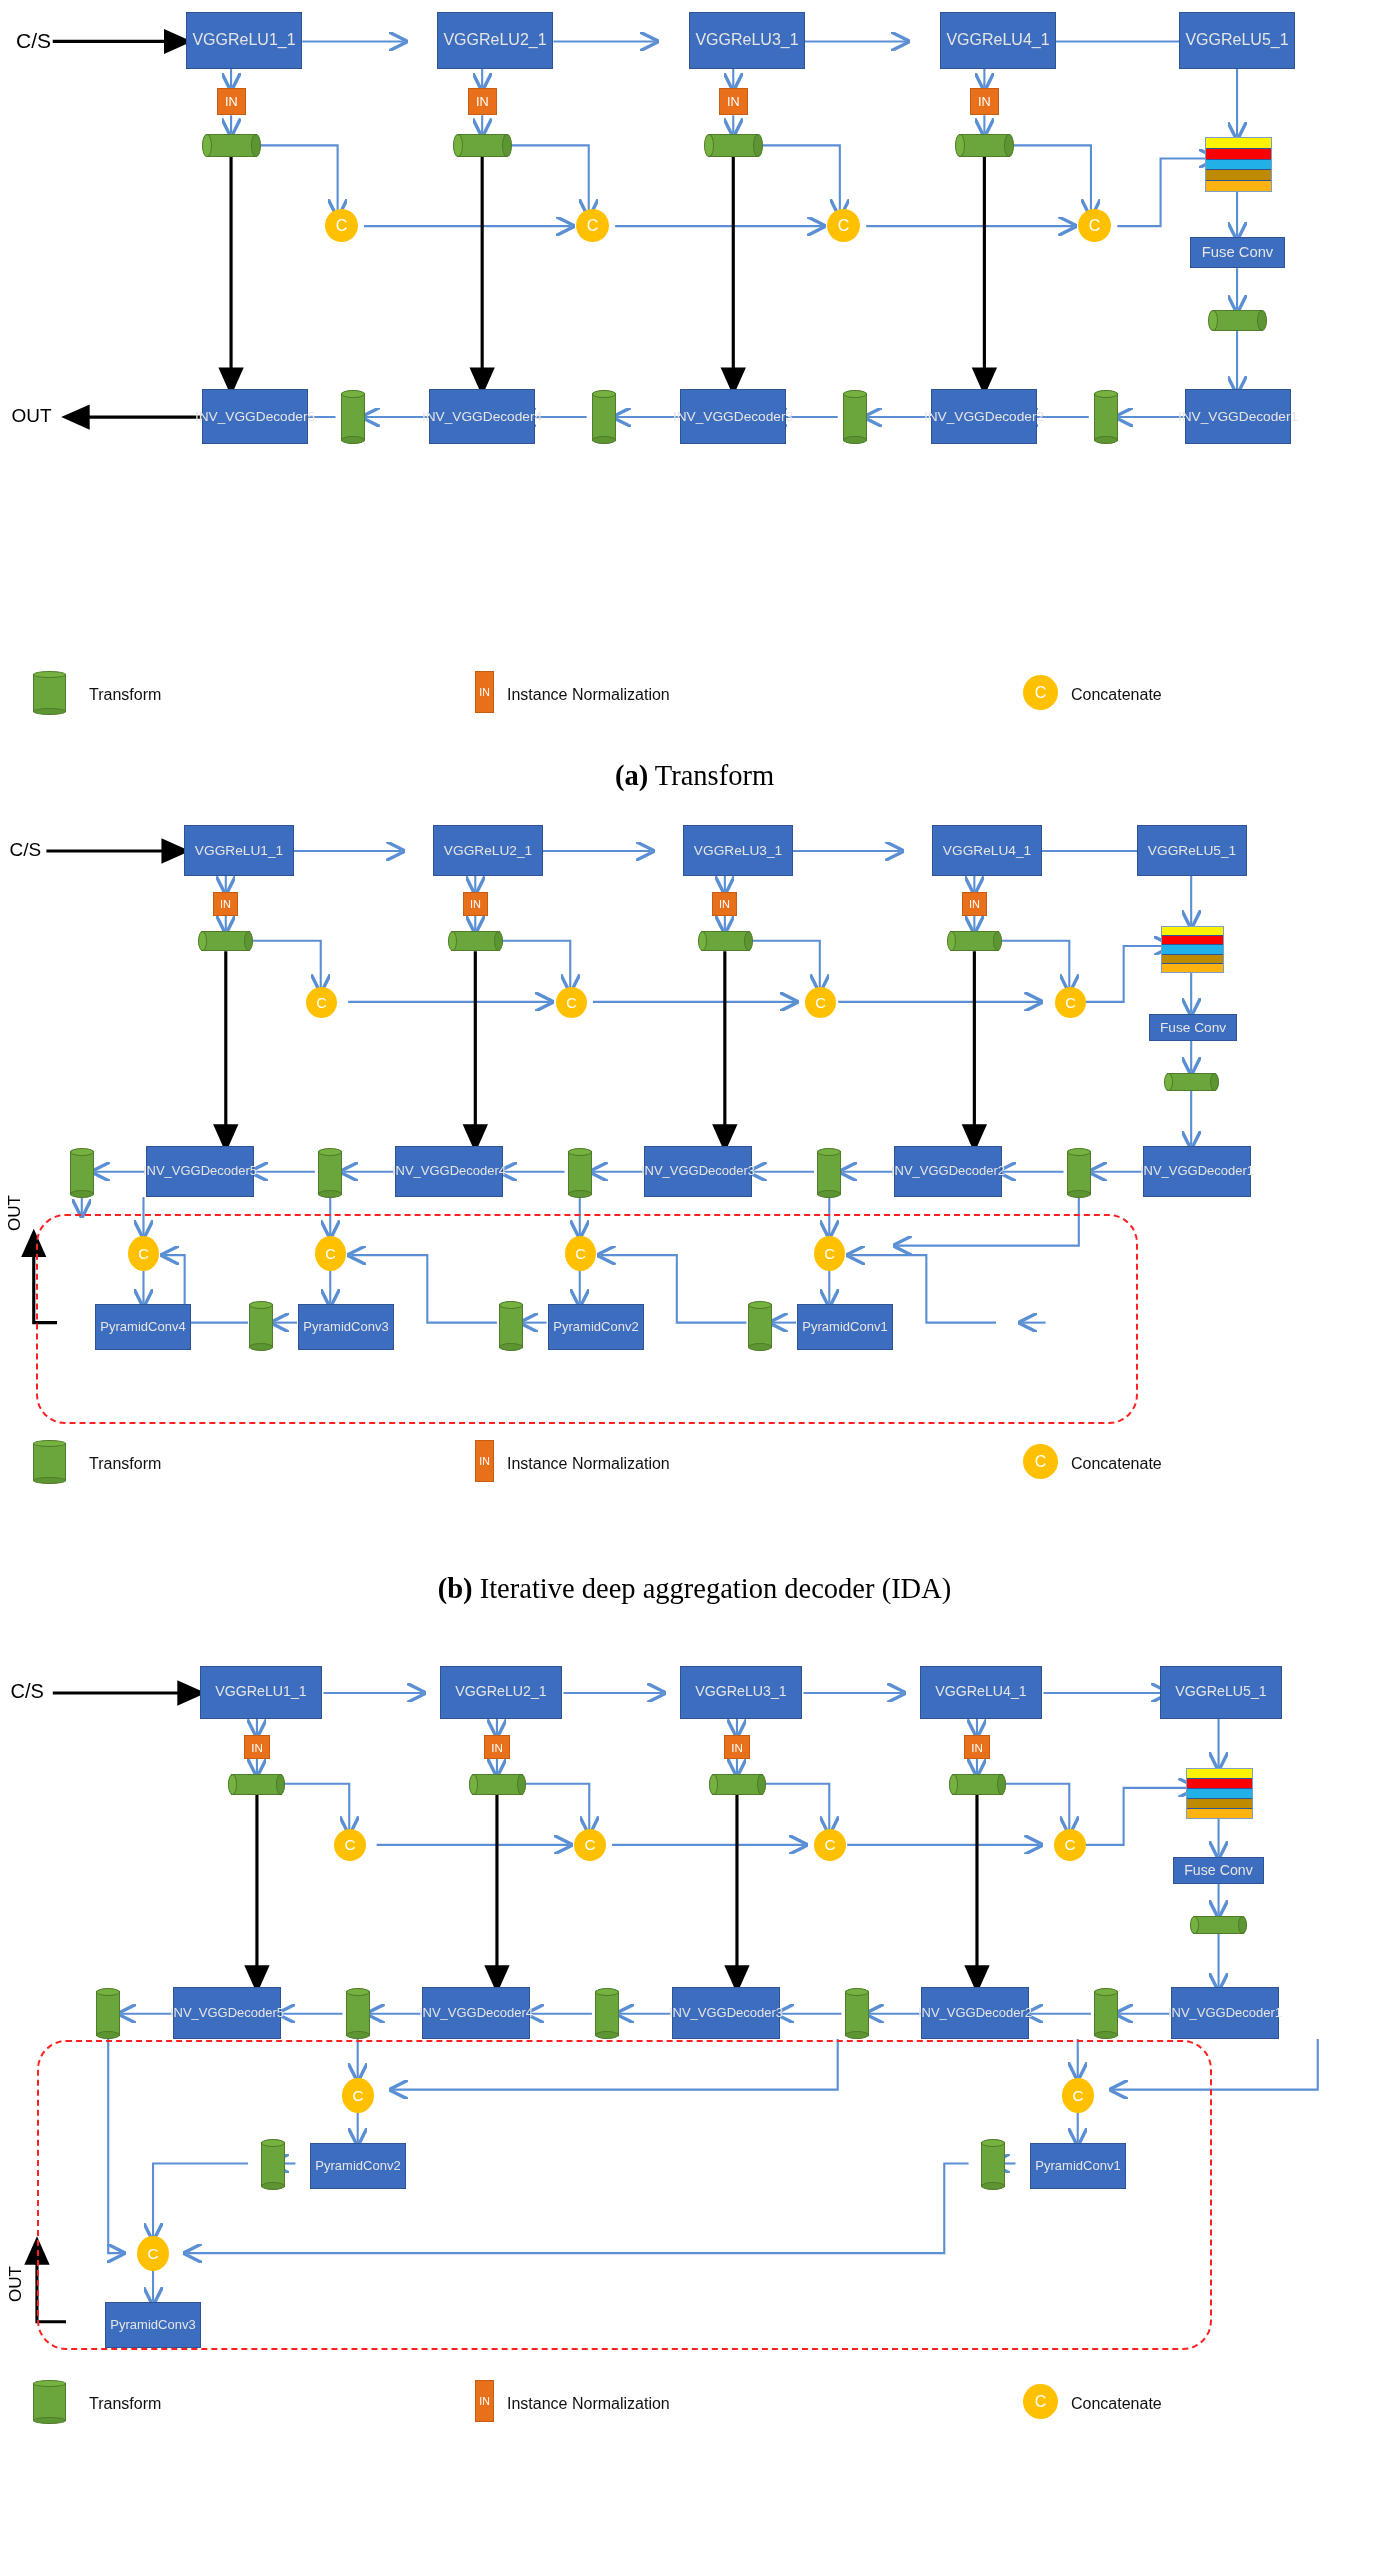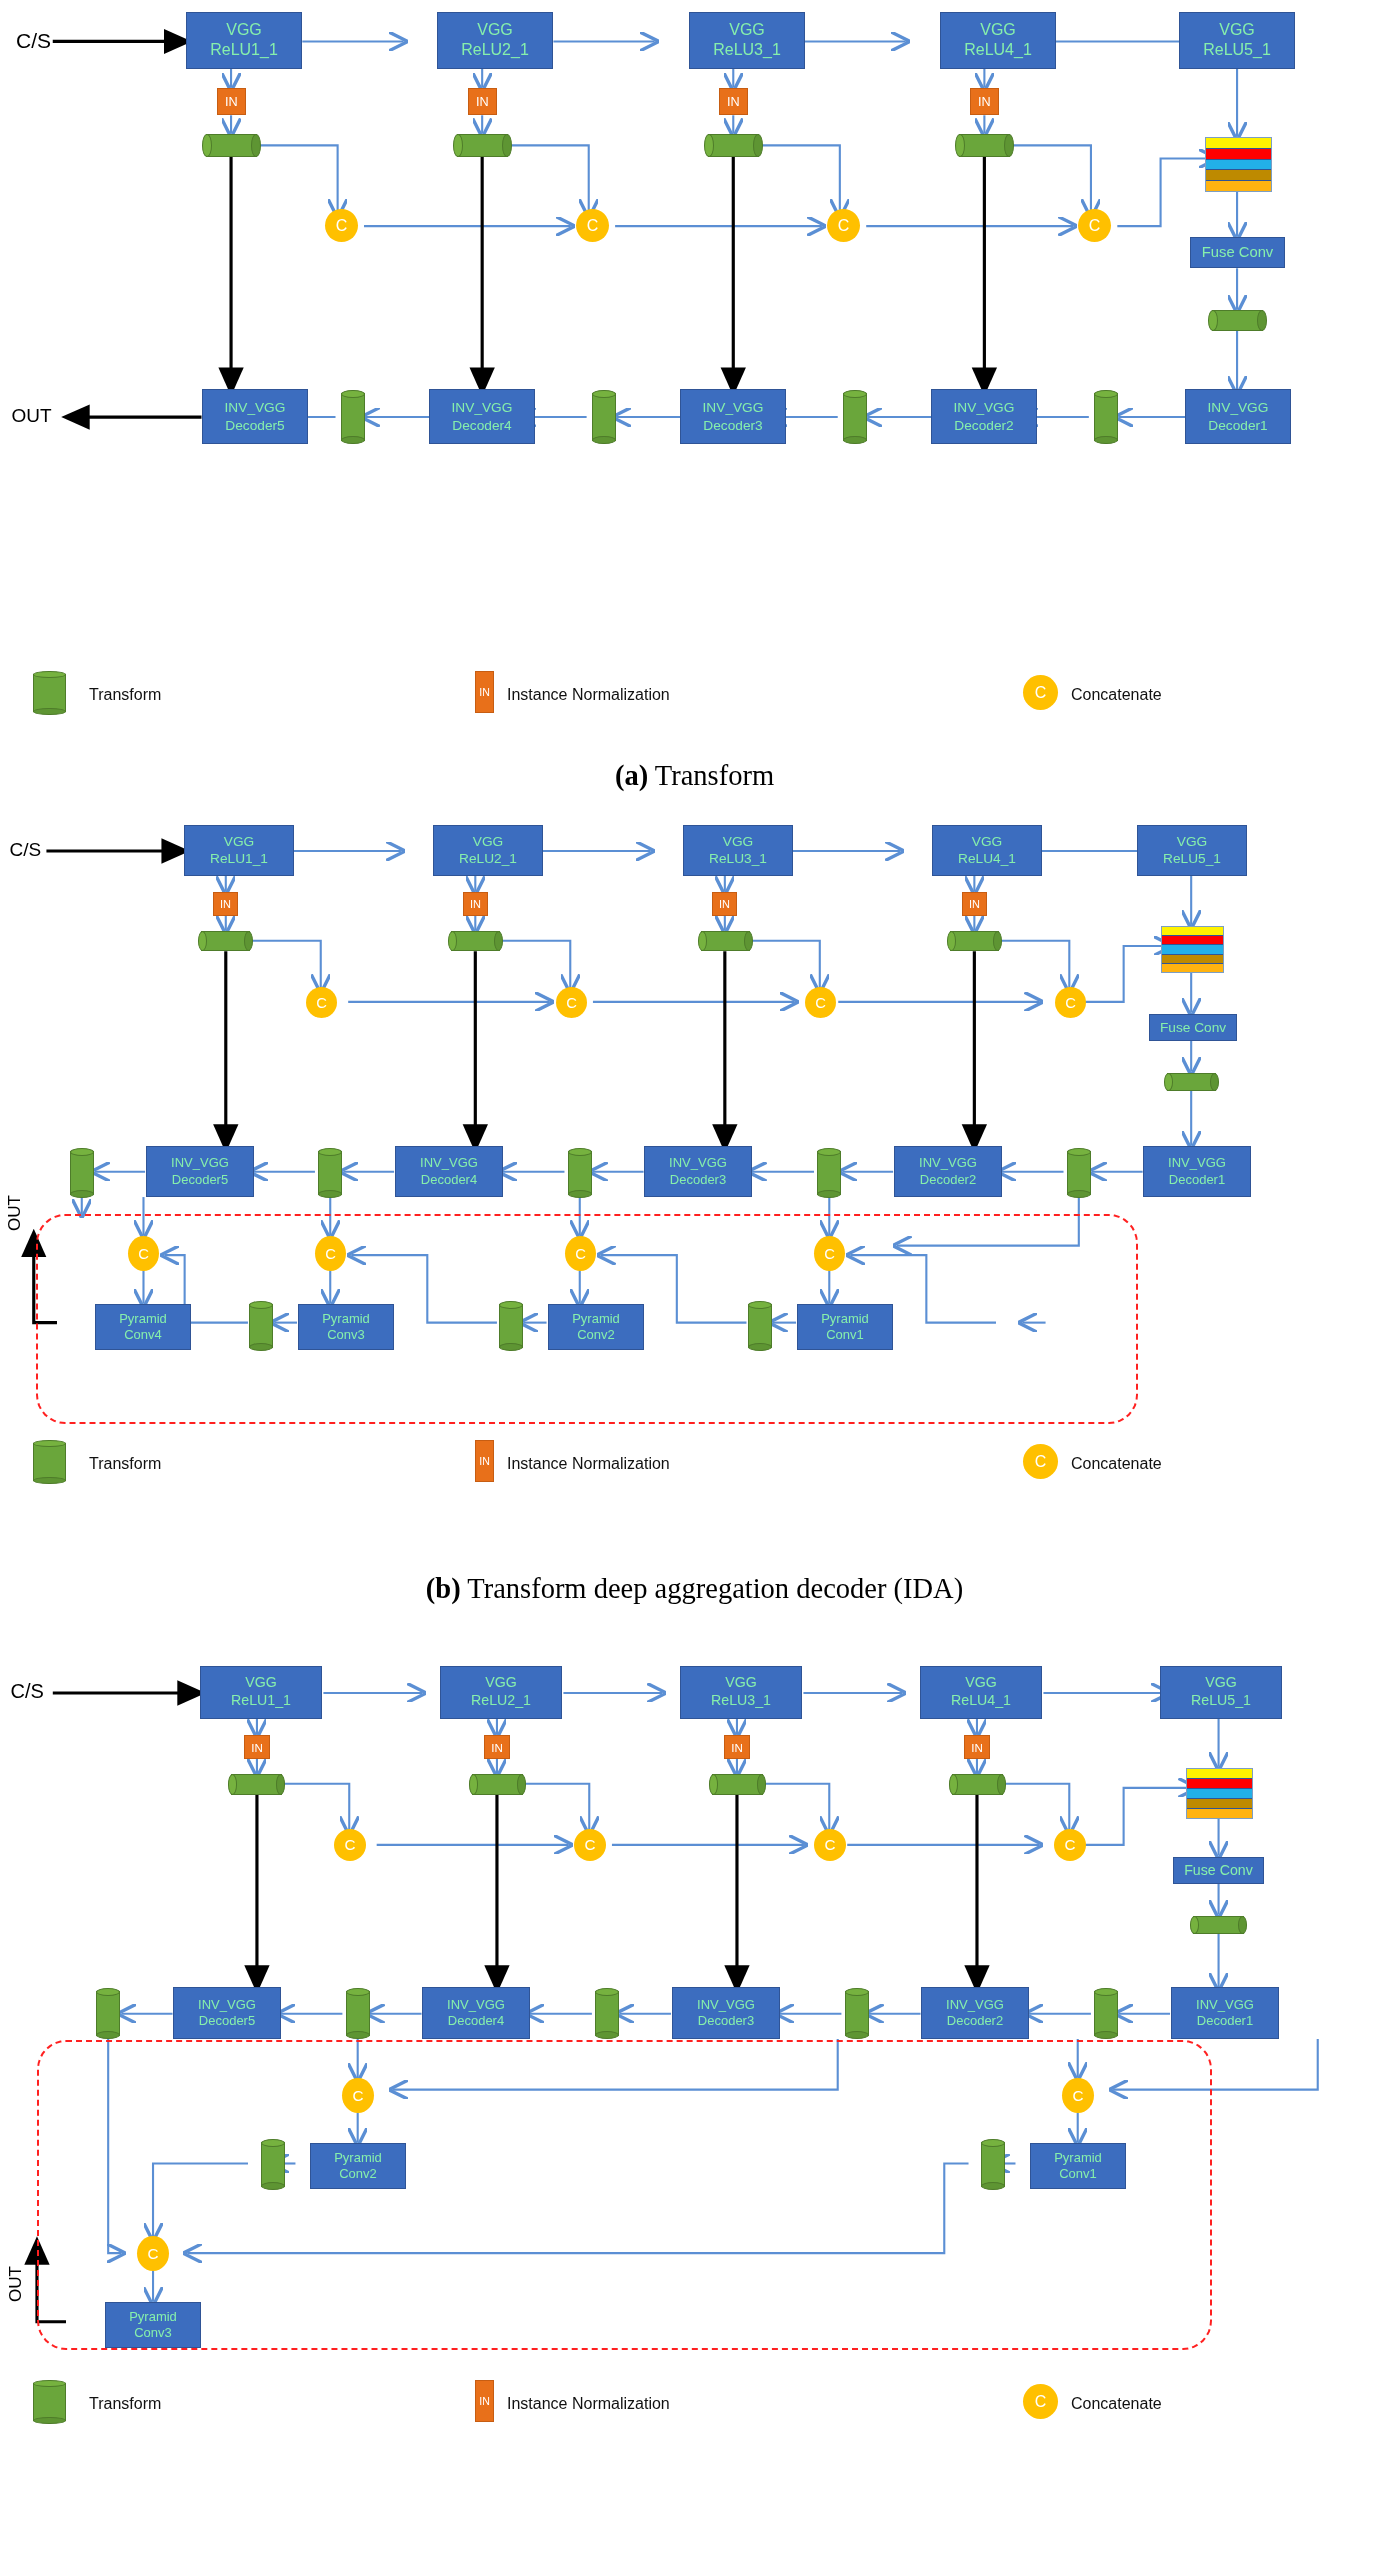--- a/index.html
+++ b/index.html
@@ -4,22 +4,22 @@
 <style>
   html,body{margin:0;padding:0;background:#fff;}
   body{width:1389px;height:2576px;position:relative;
        font-family:"Liberation Sans",sans-serif;}
 
   .panel{position:absolute;left:0;width:1351px;}
 
   
   .node{position:absolute;box-sizing:border-box;}
 
-  .vgg{background:#3C6DBF;border:0.5px solid #2f5496;color:#86efac;
-       display:flex;flex-direction:column;align-items:center;justify-content:center;
+  .vgg{background:#3C6DBF;border:0.5px solid #2f5496;color:#e5e5e5;
+       display:flex;flex-direction:row;align-items:center;justify-content:center;
        line-height:1.25;text-align:center;}
   .vgg .l1,.vgg .l2{display:block;white-space:nowrap;}
 
   .inbox{background:#E8701A;border:0.5px solid #c75d12;color:#fff;
          display:flex;align-items:center;justify-content:center;font-weight:400;}
 
   .conc{background:#FFC000;border-radius:50%;color:#fff;
         display:flex;align-items:center;justify-content:center;}
 
   
@@ -491,21 +491,21 @@
       <div class="cap"></div>
       <div class="bot"></div>
     </div>
   <div class="legend-label" style="left:89px;top:642px;font-size:16px;">Transform</div>
   <div class="node inbox" style="left:475px;top:627px;width:19px;height:42px;font-size:10.6px;">IN</div>
   <div class="legend-label" style="left:507px;top:642px;font-size:16px;">Instance Normalization</div>
   <div class="node conc" style="left:1023px;top:631px;width:35px;height:35px;font-size:16px;">C</div>
   <div class="legend-label" style="left:1071px;top:642px;font-size:16px;">Concatenate</div>
 
   <div class="caption" style="top:760px;font-size:28.5px;">
-    <b>(b)</b><span> Transform deep aggregation decoder (IDA)</span>
+    <b>(b)</b><span> Iterative deep aggregation decoder (IDA)</span>
   </div>
 </div>
 
 <div class="panel" style="top:1636px;height:940px;">
 
   <svg class="wires" width="1389" height="940" viewBox="0 0 2633 1782">
     <defs>
       <marker id="cb" markerWidth="9" markerHeight="9" refX="7" refY="4.5" orient="auto">
         <path d="M0,0 L9,4.5 L0,9" fill="none" stroke="#5B8FD4" stroke-width="1.6"></path>
       </marker>

